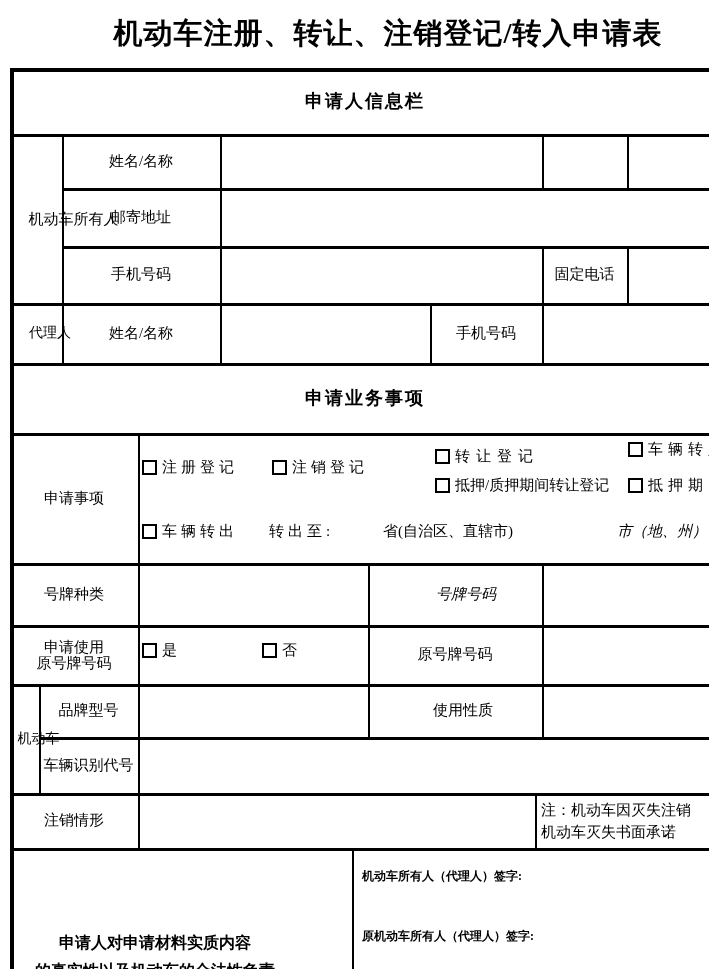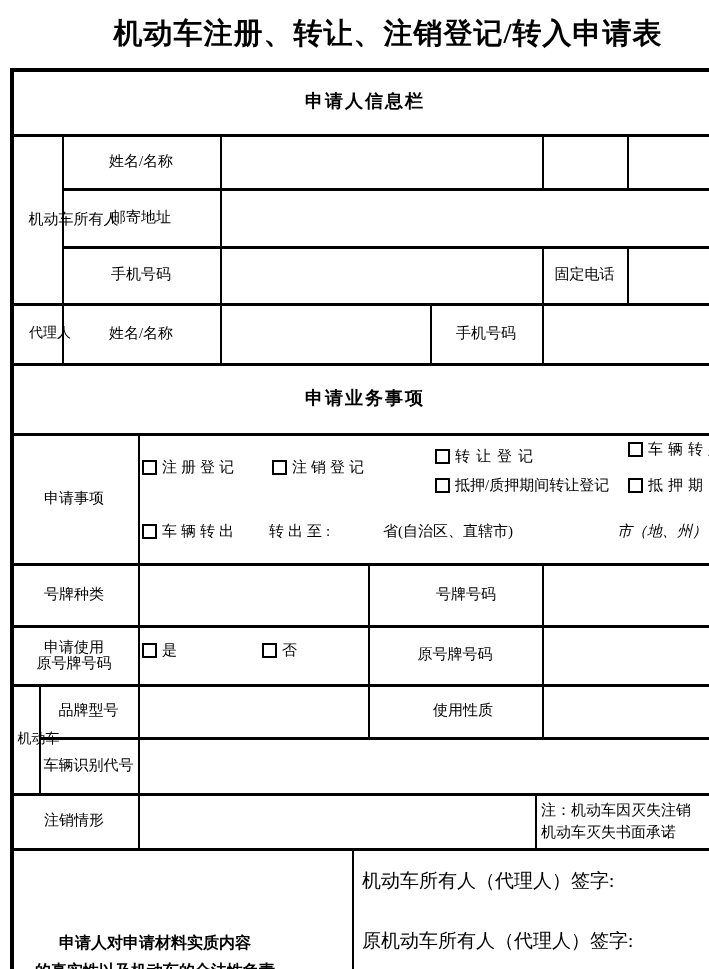--- a/index.html
+++ b/index.html
@@ -25,21 +25,21 @@
     font-size:15px;white-space:nowrap;
   }
   .cbx{
     display:inline-block;width:11px;height:11px;border:2px solid #000;
     margin-right:5px;flex:0 0 auto;background:#fff;
   }
   .note{
     position:absolute;display:flex;flex-direction:column;justify-content:center;
     font-size:15px;line-height:22px;white-space:pre;text-align:left;
   }
-  .sign{position:absolute;font-size:19px;white-space:nowrap;}
+  .sign{position:absolute;font-size:12px;white-space:nowrap;font-weight:bold;}
   .statement{
     position:absolute;text-align:center;font-weight:bold;font-size:16px;
     line-height:28px;white-space:pre-line;
   }
   .input-area{position:absolute;}
 </style>
 </head>
 <body>
 
 <div class="page">
@@ -133,21 +133,21 @@
   <div class="opt" style="left:142px;top:521px;letter-spacing:4px;">
       <span class="cbx"></span>
       <span>车辆转出</span>
     </div>
   <div class="opt" style="left:247px;top:521px;letter-spacing:4px;margin-left:22px;">转出至:</div>
   <div class="opt" style="left:383px;top:521px;">省(自治区、直辖市)</div>
   <div class="opt" style="left:617px;top:521px;font-style:italic;">市（地、州）</div>
 
   <div class="cell" style="left:10px;top:563px;width:128px;height:62px;">号牌种类</div>
   <div class="input-area" style="left:140px;top:565px;width:226px;height:58px;"></div>
-  <div class="cell" style="left:368px;top:563px;width:196px;height:62px;">号牌号码</div>
+  <div class="cell" style="left:368px;top:563px;width:196px;height:62px;font-style:italic;">号牌号码</div>
   <div class="input-area" style="left:544px;top:565px;width:163px;height:58px;"></div>
 
   <div class="cell pre" style="left:10px;top:625px;width:128px;height:59px;line-height:16px;">申请使用
 原号牌号码</div>
   <div class="opt" style="left:142px;top:640px;letter-spacing:4px;">
       <span class="cbx"></span>
       <span>是</span>
     </div>
   <div class="opt" style="left:262px;top:640px;letter-spacing:4px;">
       <span class="cbx"></span>

